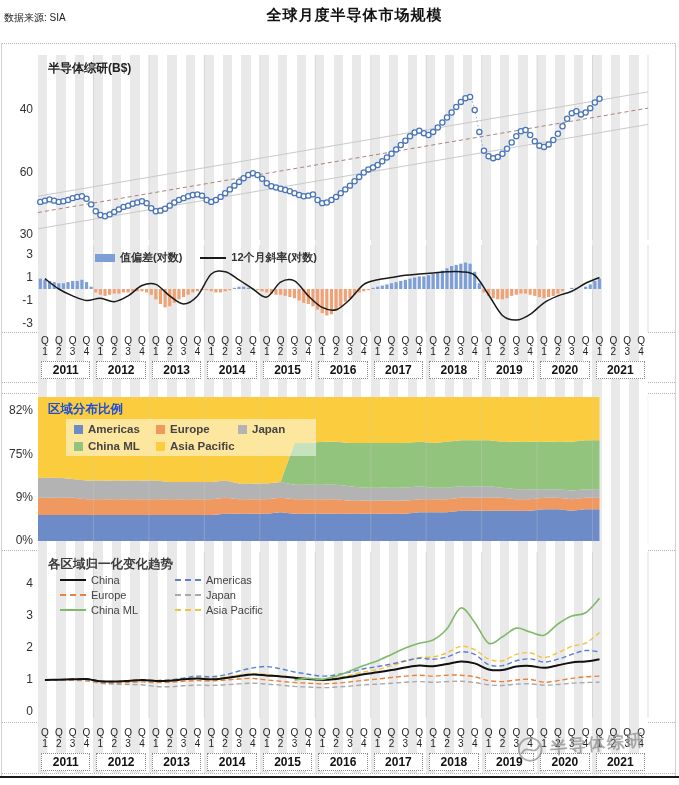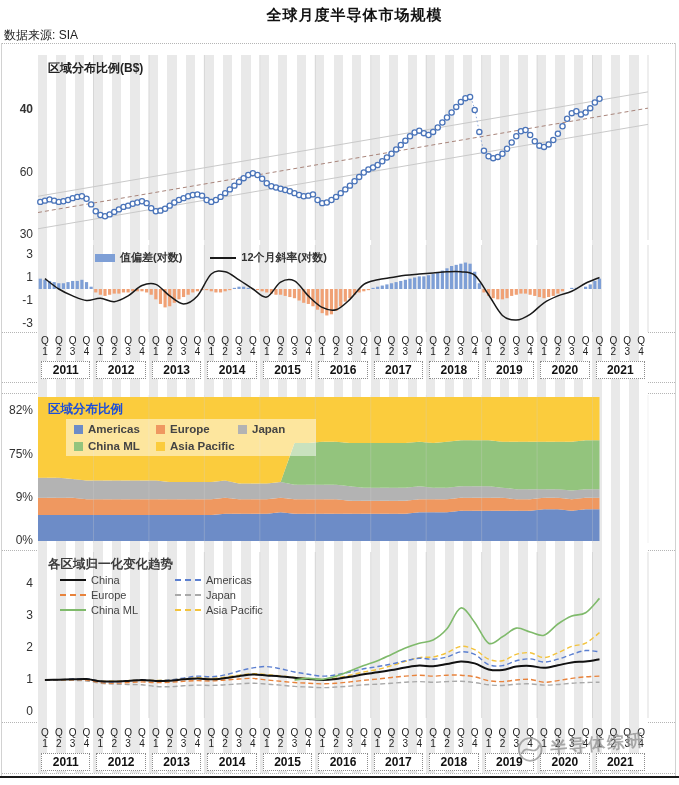--- a/index.html
+++ b/index.html
@@ -1,29 +1,29 @@
 <!DOCTYPE html>
 <html><head>
 <meta charset="utf-8">
 <style>
   html,body{margin:0;padding:0;background:#fff;}
   body{width:679px;height:785px;position:relative;overflow:hidden;
        font-family:"Liberation Sans","DejaVu Sans",sans-serif;color:#333;}
   .title{position:absolute;top:6px;left:15px;width:679px;text-align:center;
          font-size:15px;font-weight:bold;color:#111;letter-spacing:1px;}
-  .source{position:absolute;top:27px;left:4px;font-size:12px;color:#222;}
+  .source{position:absolute;top:11px;left:4px;font-size:10px;color:#222;}
   .sep{position:absolute;left:2px;width:673px;height:0;border-top:1px dotted #b5b5b5;}
   .vline{position:absolute;top:43px;height:733px;width:0;border-left:1px solid #d2d2d2;}
   .bottombar{position:absolute;top:776px;left:0;width:679px;height:2px;background:#1a1a1a;}
   .stripes{position:absolute;left:38px;top:55px;width:610px;height:718px;z-index:0;
            background:repeating-linear-gradient(to right,#e9e9e9 0px,#e9e9e9 9.24px,#ffffff 9.24px,#ffffff 18.48px);}
   svg.psvg{position:absolute;left:0;width:679px;z-index:2;}
   .plabel{position:absolute;font-size:12px;font-weight:bold;color:#222;z-index:3;}
   .ytick{position:absolute;left:0;width:33px;text-align:right;font-size:12px;color:#333;z-index:3;}
-  .legend2{position:absolute;left:95px;top:250px;display:flex;gap:28px;align-items:center;
+  .legend2{position:absolute;left:95px;top:250px;display:flex;gap:18px;align-items:center;
            font-size:11px;font-weight:bold;color:#333;z-index:4;}
   .legend2 .item{display:flex;align-items:center;gap:5px;}
   .sw-bar{display:inline-block;width:20px;height:8px;}
   .sw-line{display:inline-block;width:26px;height:2px;}
   .p3title{position:absolute;left:48px;top:401px;font-size:12.5px;font-weight:bold;color:#1d4ed8;z-index:4;}
   .legend3{position:absolute;left:66px;top:419px;z-index:4;background:rgba(255,255,255,0.5);
            padding:4px 8px;display:grid;grid-template-columns:82px 82px 70px;row-gap:5px;
            font-size:11.5px;font-weight:600;color:#444;}
   .legend3 .item{display:flex;align-items:center;gap:5px;}
   .legend3 .sw{width:9px;height:9px;display:inline-block;}
@@ -194,21 +194,21 @@
     <circle cx="562.5075757575758" cy="71.25000000000001" r="2.6" fill="#fff" stroke="#4a74b9" stroke-width="1.3"></circle>
     <circle cx="567.1287878787879" cy="63.749999999999986" r="2.6" fill="#fff" stroke="#4a74b9" stroke-width="1.3"></circle>
     <circle cx="571.75" cy="58.125" r="2.6" fill="#fff" stroke="#4a74b9" stroke-width="1.3"></circle>
     <circle cx="576.3712121212121" cy="56.250000000000014" r="2.6" fill="#fff" stroke="#4a74b9" stroke-width="1.3"></circle>
     <circle cx="580.9924242424242" cy="59.375000000000014" r="2.6" fill="#fff" stroke="#4a74b9" stroke-width="1.3"></circle>
     <circle cx="585.6136363636364" cy="57.499999999999986" r="2.6" fill="#fff" stroke="#4a74b9" stroke-width="1.3"></circle>
     <circle cx="590.2348484848485" cy="53.125000000000014" r="2.6" fill="#fff" stroke="#4a74b9" stroke-width="1.3"></circle>
     <circle cx="594.8560606060606" cy="47.49999999999997" r="2.6" fill="#fff" stroke="#4a74b9" stroke-width="1.3"></circle>
     <circle cx="599.4772727272727" cy="43.75000000000003" r="2.6" fill="#fff" stroke="#4a74b9" stroke-width="1.3"></circle>
   </svg>
-<div class="plabel" style="left:48px;top:60px">区域分布比例(B$)</div>
+<div class="plabel" style="left:48px;top:60px">半导体综研(B$)</div>
 
 <svg id="p2" class="psvg" style="top:245px;height:87px" width="679" height="87">
     <line x1="93.45454545454545" y1="0" x2="93.45454545454545" y2="87" stroke="#cfcfcf" stroke-width="0.8" opacity="0.9"></line>
     <line x1="148.9090909090909" y1="0" x2="148.9090909090909" y2="87" stroke="#cfcfcf" stroke-width="0.8" opacity="0.9"></line>
     <line x1="204.36363636363637" y1="0" x2="204.36363636363637" y2="87" stroke="#cfcfcf" stroke-width="0.8" opacity="0.9"></line>
     <line x1="259.8181818181818" y1="0" x2="259.8181818181818" y2="87" stroke="#cfcfcf" stroke-width="0.8" opacity="0.9"></line>
     <line x1="315.27272727272725" y1="0" x2="315.27272727272725" y2="87" stroke="#cfcfcf" stroke-width="0.8" opacity="0.9"></line>
     <line x1="370.72727272727275" y1="0" x2="370.72727272727275" y2="87" stroke="#cfcfcf" stroke-width="0.8" opacity="0.9"></line>
     <line x1="426.1818181818182" y1="0" x2="426.1818181818182" y2="87" stroke="#cfcfcf" stroke-width="0.8" opacity="0.9"></line>
     <line x1="481.6363636363636" y1="0" x2="481.6363636363636" y2="87" stroke="#cfcfcf" stroke-width="0.8" opacity="0.9"></line>
@@ -813,21 +813,21 @@
     <div class="ybox" style="left: 262.818px; width: 47.4545px;">2015</div>
     <div class="ybox" style="left: 318.273px; width: 47.4545px;">2016</div>
     <div class="ybox" style="left: 373.727px; width: 47.4545px;">2017</div>
     <div class="ybox" style="left: 429.182px; width: 47.4545px;">2018</div>
     <div class="ybox" style="left: 484.636px; width: 47.4545px;">2019</div>
     <div class="ybox" style="left: 540.091px; width: 47.4545px;">2020</div>
     <div class="ybox" style="left: 595.545px; width: 47.4545px;">2021</div>
   </div>
 
 <div id="yticks">
-    <div class="ytick" style="top: 102px; font-weight: bold;">40</div>
+    <div class="ytick" style="top: 102px;">40</div>
     <div class="ytick" style="top: 164.5px;">60</div>
     <div class="ytick" style="top: 227px;">30</div>
     <div class="ytick" style="top: 246.5px;">3</div>
     <div class="ytick" style="top: 269.5px;">1</div>
     <div class="ytick" style="top: 292.5px;">-1</div>
     <div class="ytick" style="top: 315.5px;">-3</div>
     <div class="ytick" style="top: 403.4px;">82%</div>
     <div class="ytick" style="top: 446.6px;">75%</div>
     <div class="ytick" style="top: 489.8px;">9%</div>
     <div class="ytick" style="top: 533px;">0%</div>

